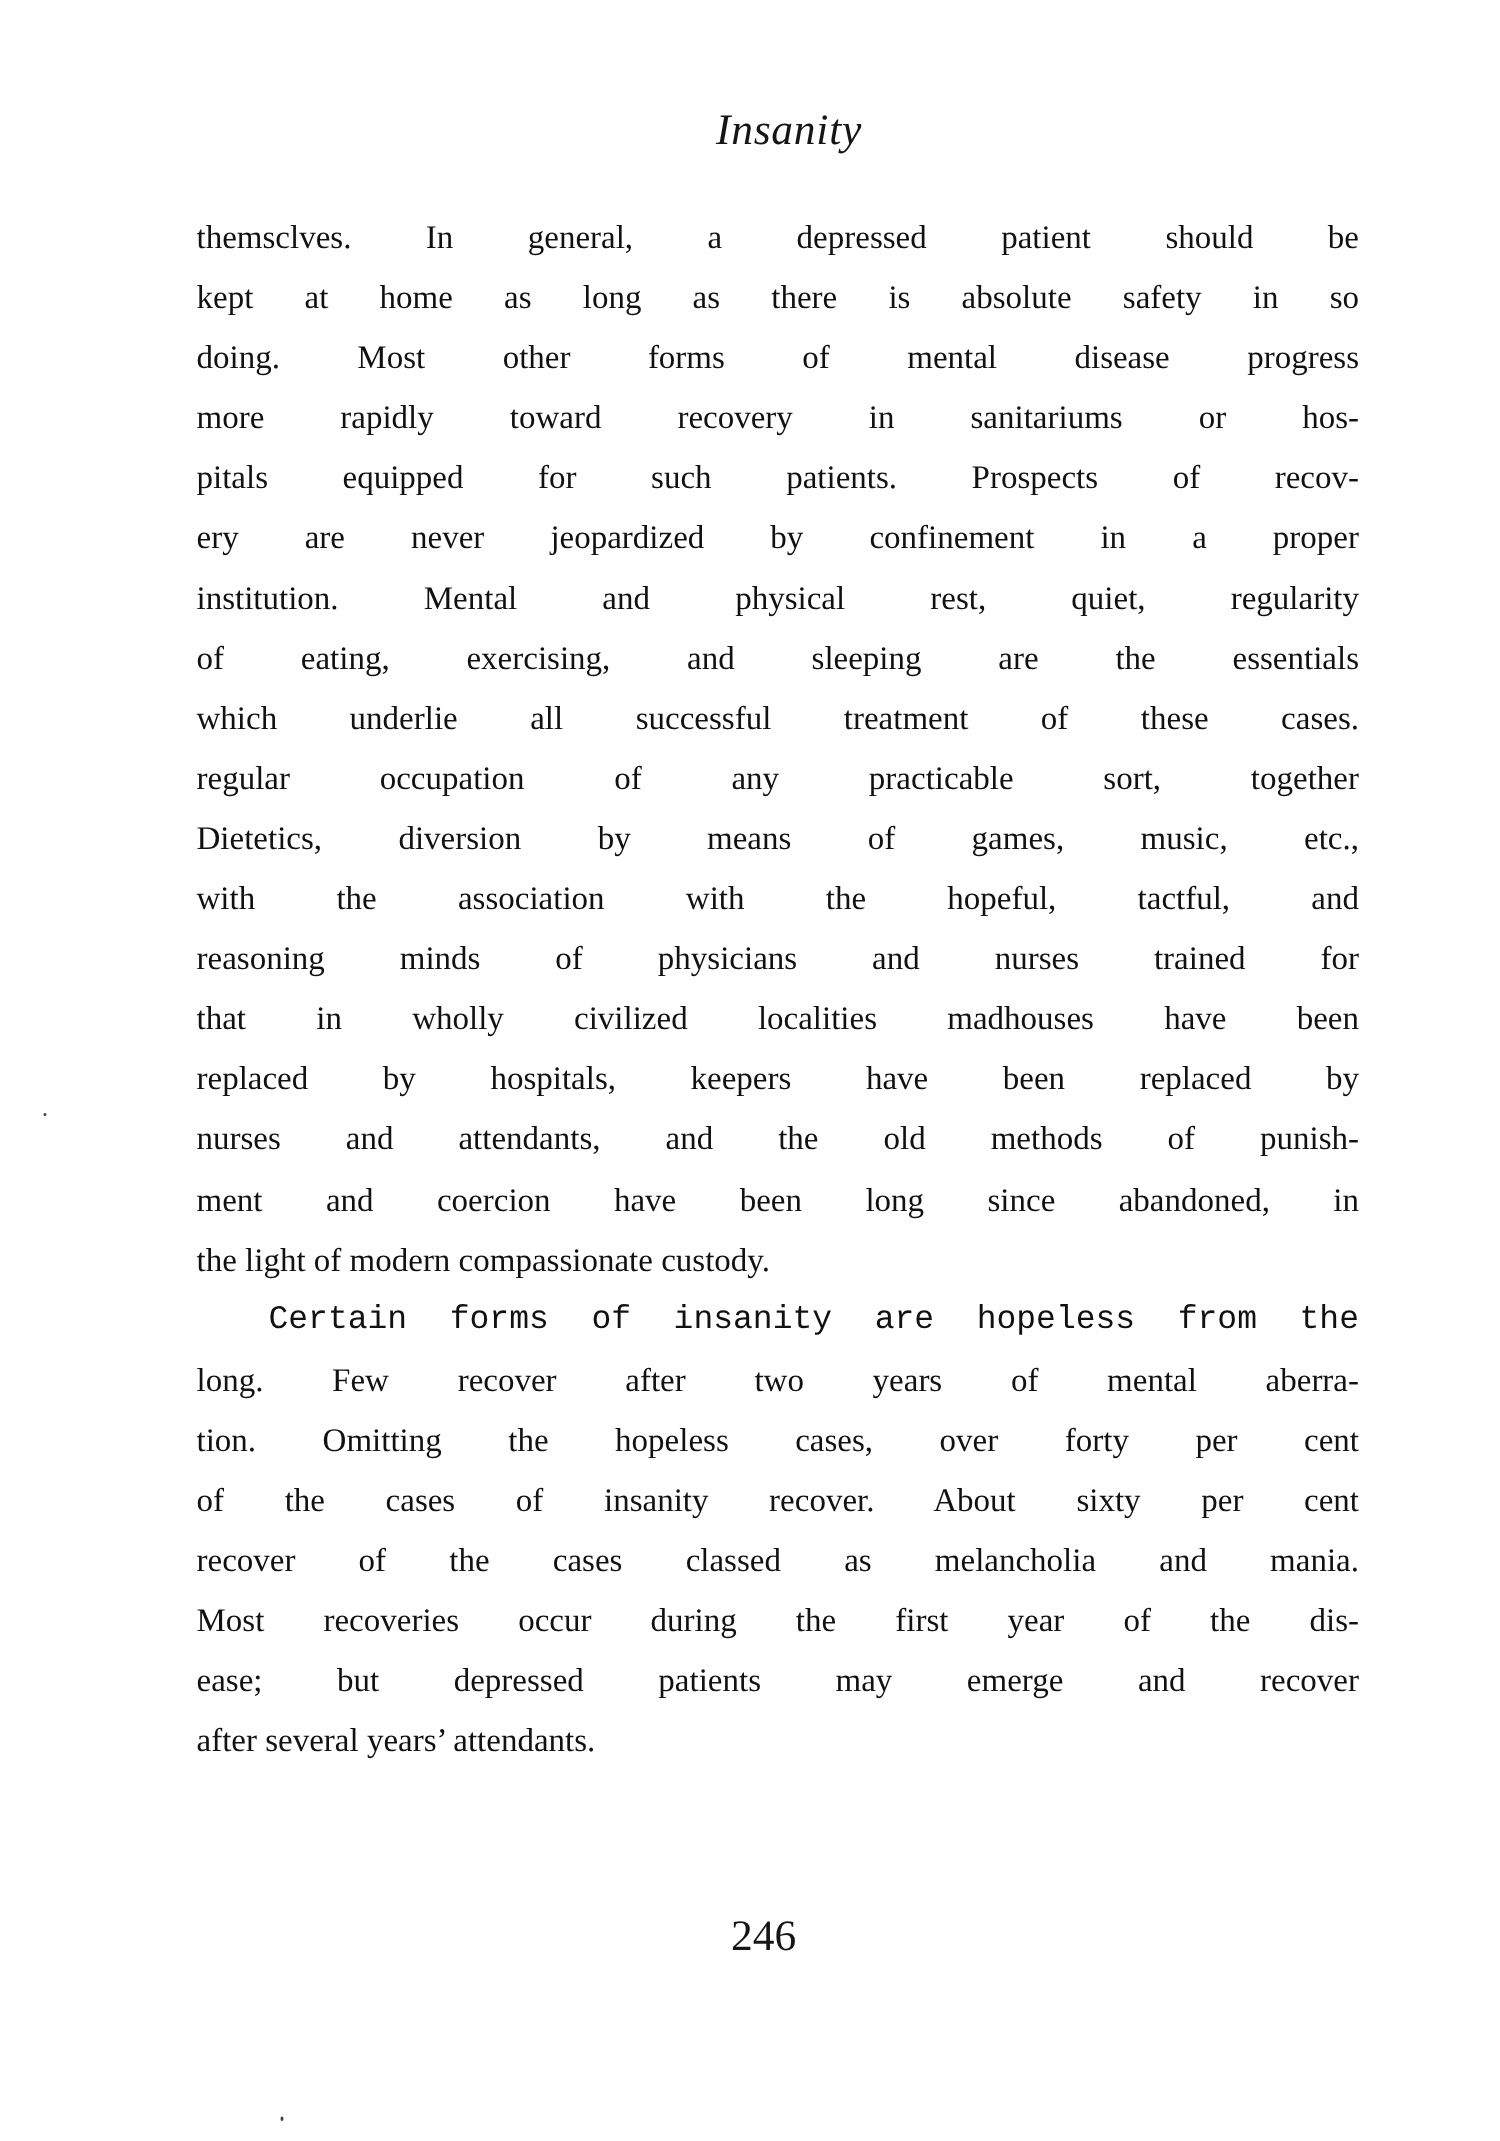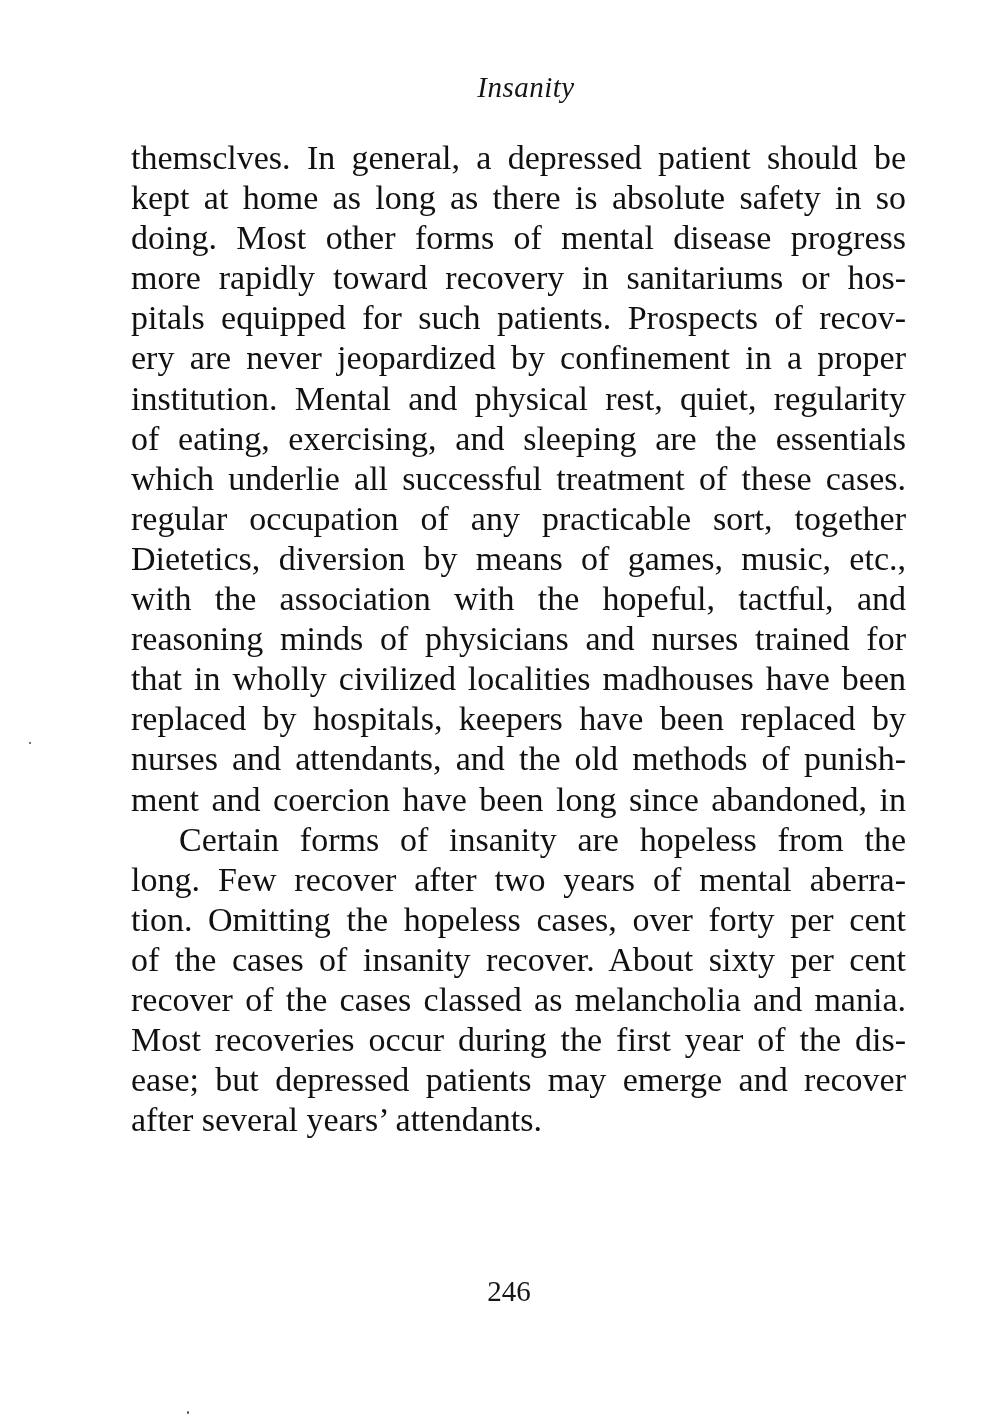--- a/index.html
+++ b/index.html
@@ -36,31 +36,32 @@
     .body-text {
       position: absolute;
       left: 131px;
       top: 125px;
       width: 775px;
     }
     .line {
       display: block;
       height: 40.1px;
       line-height: 40.1px;
-      font-size: 34px;
+      font-size: 22px;
       white-space: nowrap;
       text-align: justify;
       text-align-last: justify;
       color: #111111;
     }
     .line.last {
       text-align-last: left;
     }
     .line.indent {
       text-indent: 48px;
+      font-family: Liberation Mono, monospace;
     }
     .folio {
       position: absolute;
       top: 1262px;
       left: 0;
       width: 1018px;
       text-align: center;
       font-size: 29px;
       color: #151515;
     }
@@ -91,20 +92,21 @@
       <span class="line">of eating, exercising, and sleeping are the essentials</span>
       <span class="line">which underlie all successful treatment of these cases.</span>
       <span class="line">regular occupation of any practicable sort, together</span>
       <span class="line">Dietetics, diversion by means of games, music, etc.,</span>
       <span class="line">with the association with the hopeful, tactful, and</span>
       <span class="line">reasoning minds of physicians and nurses trained for</span>
       <span class="line">that in wholly civilized localities madhouses have been</span>
       <span class="line">replaced by hospitals, keepers have been replaced by</span>
       <span class="line">nurses and attendants, and the old methods of punish-</span>
       <span class="line">ment and coercion have been long since abandoned, in</span>
+      <span class="line last">the light of modern compassionate custody.</span>
     </div>
     <div class="paragraph">
       <span class="line indent">Certain forms of insanity are hopeless from the</span>
       <span class="line">long.  Few recover after two years of mental aberra-</span>
       <span class="line">tion.  Omitting the hopeless cases, over forty per cent</span>
       <span class="line">of the cases of insanity recover.  About sixty per cent</span>
       <span class="line">recover of the cases classed as melancholia and mania.</span>
       <span class="line">Most recoveries occur during the first year of the dis-</span>
       <span class="line">ease; but depressed patients may emerge and recover</span>
       <span class="line last">after several years’ attendants.</span>

